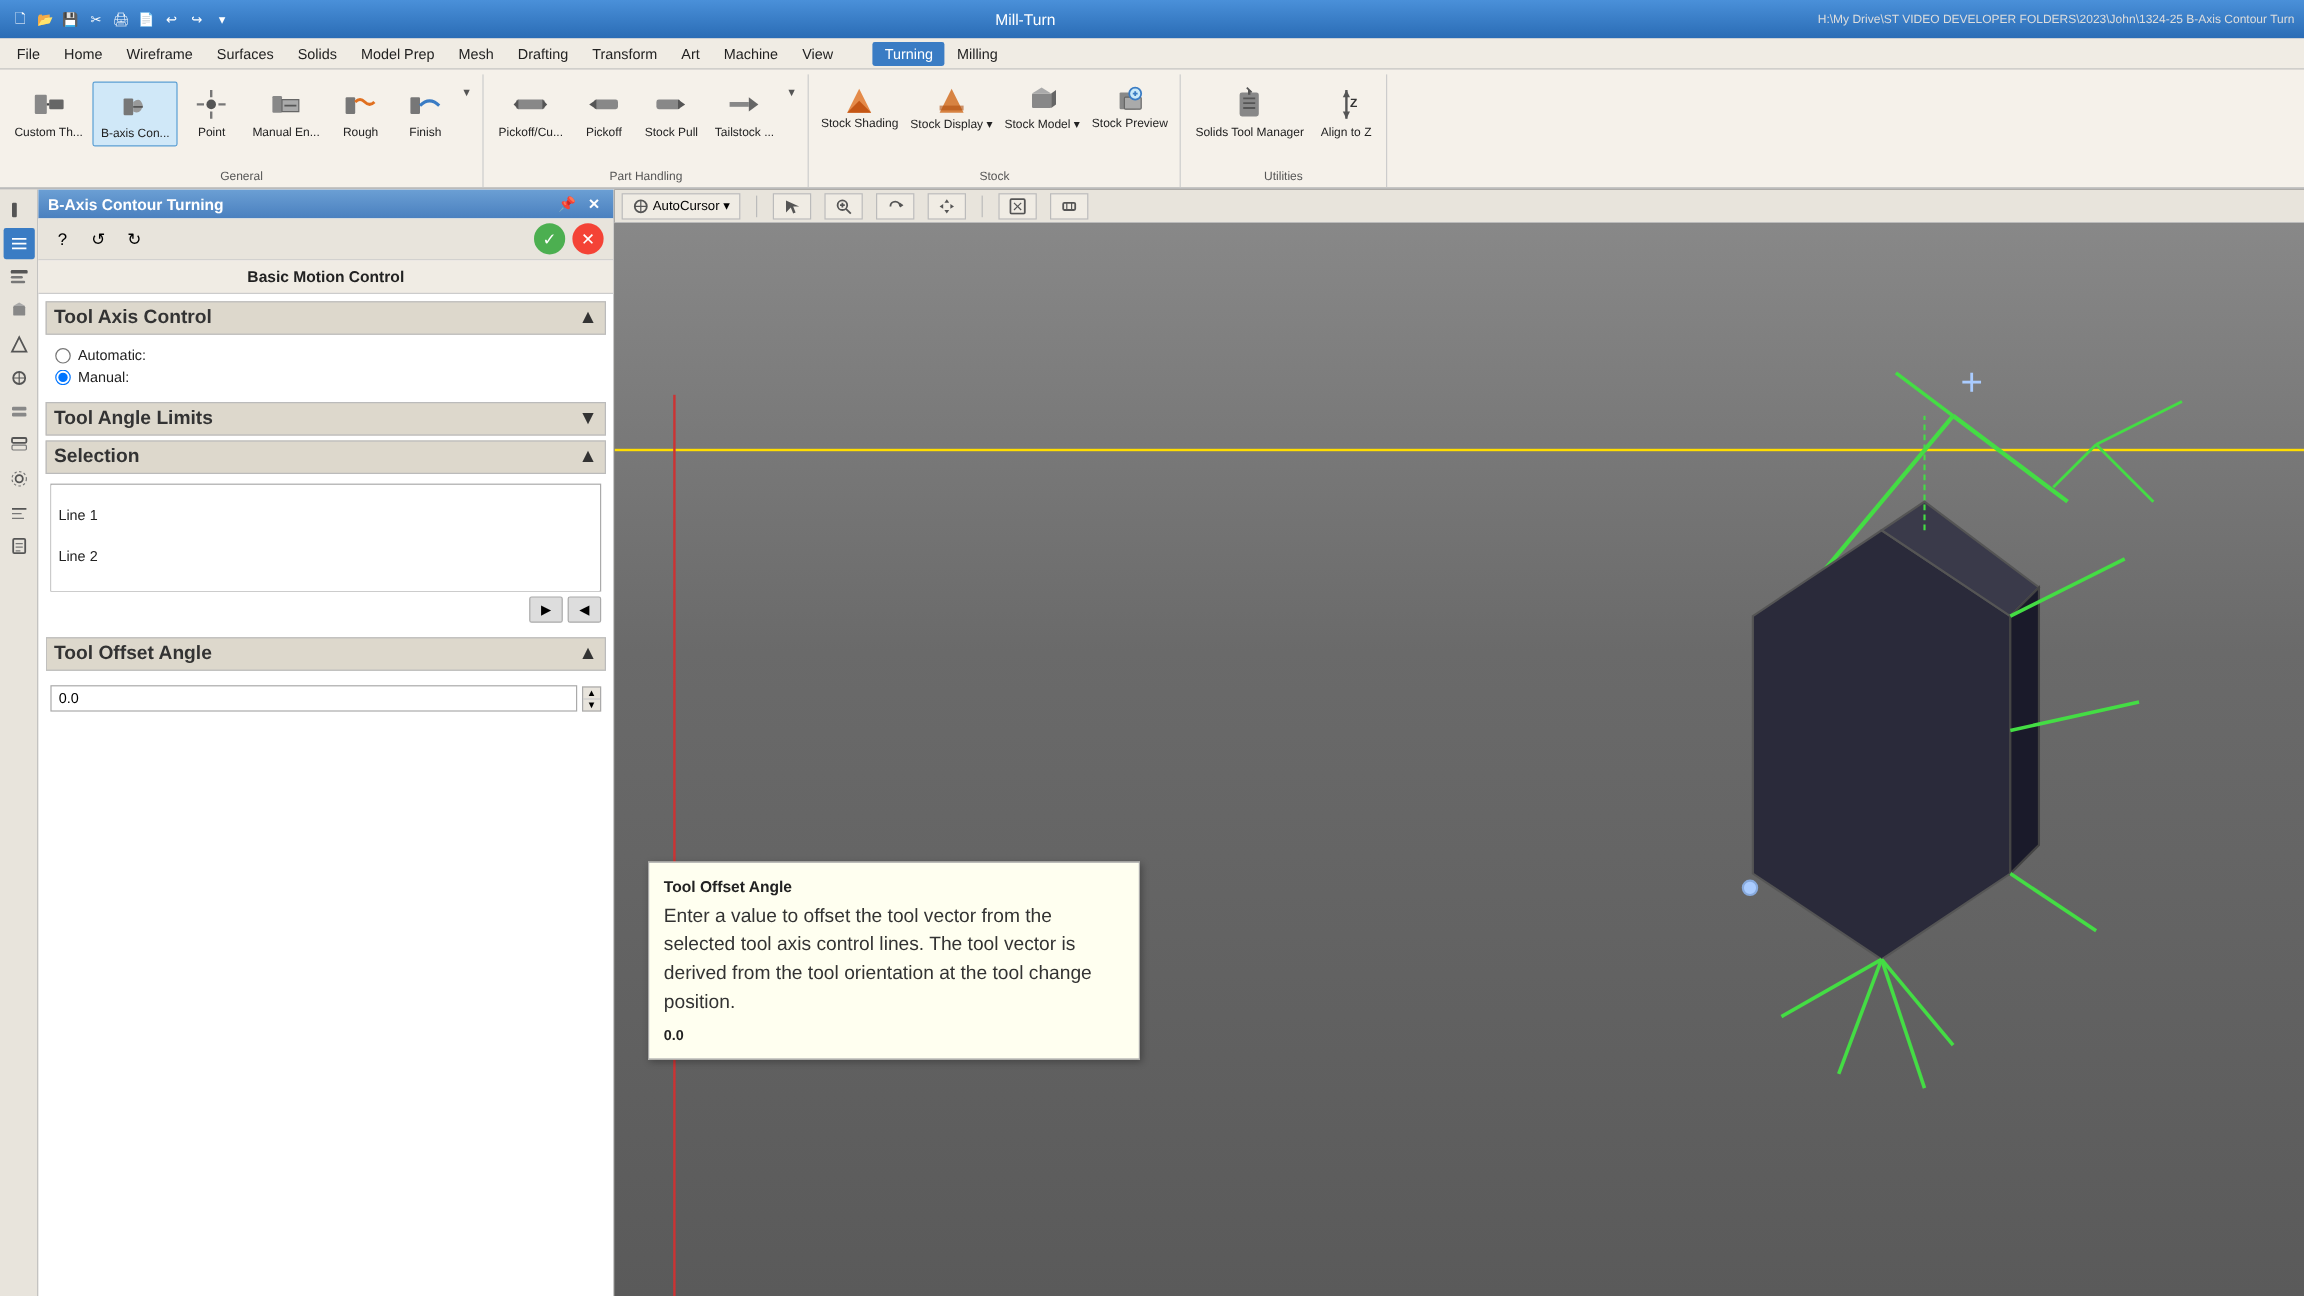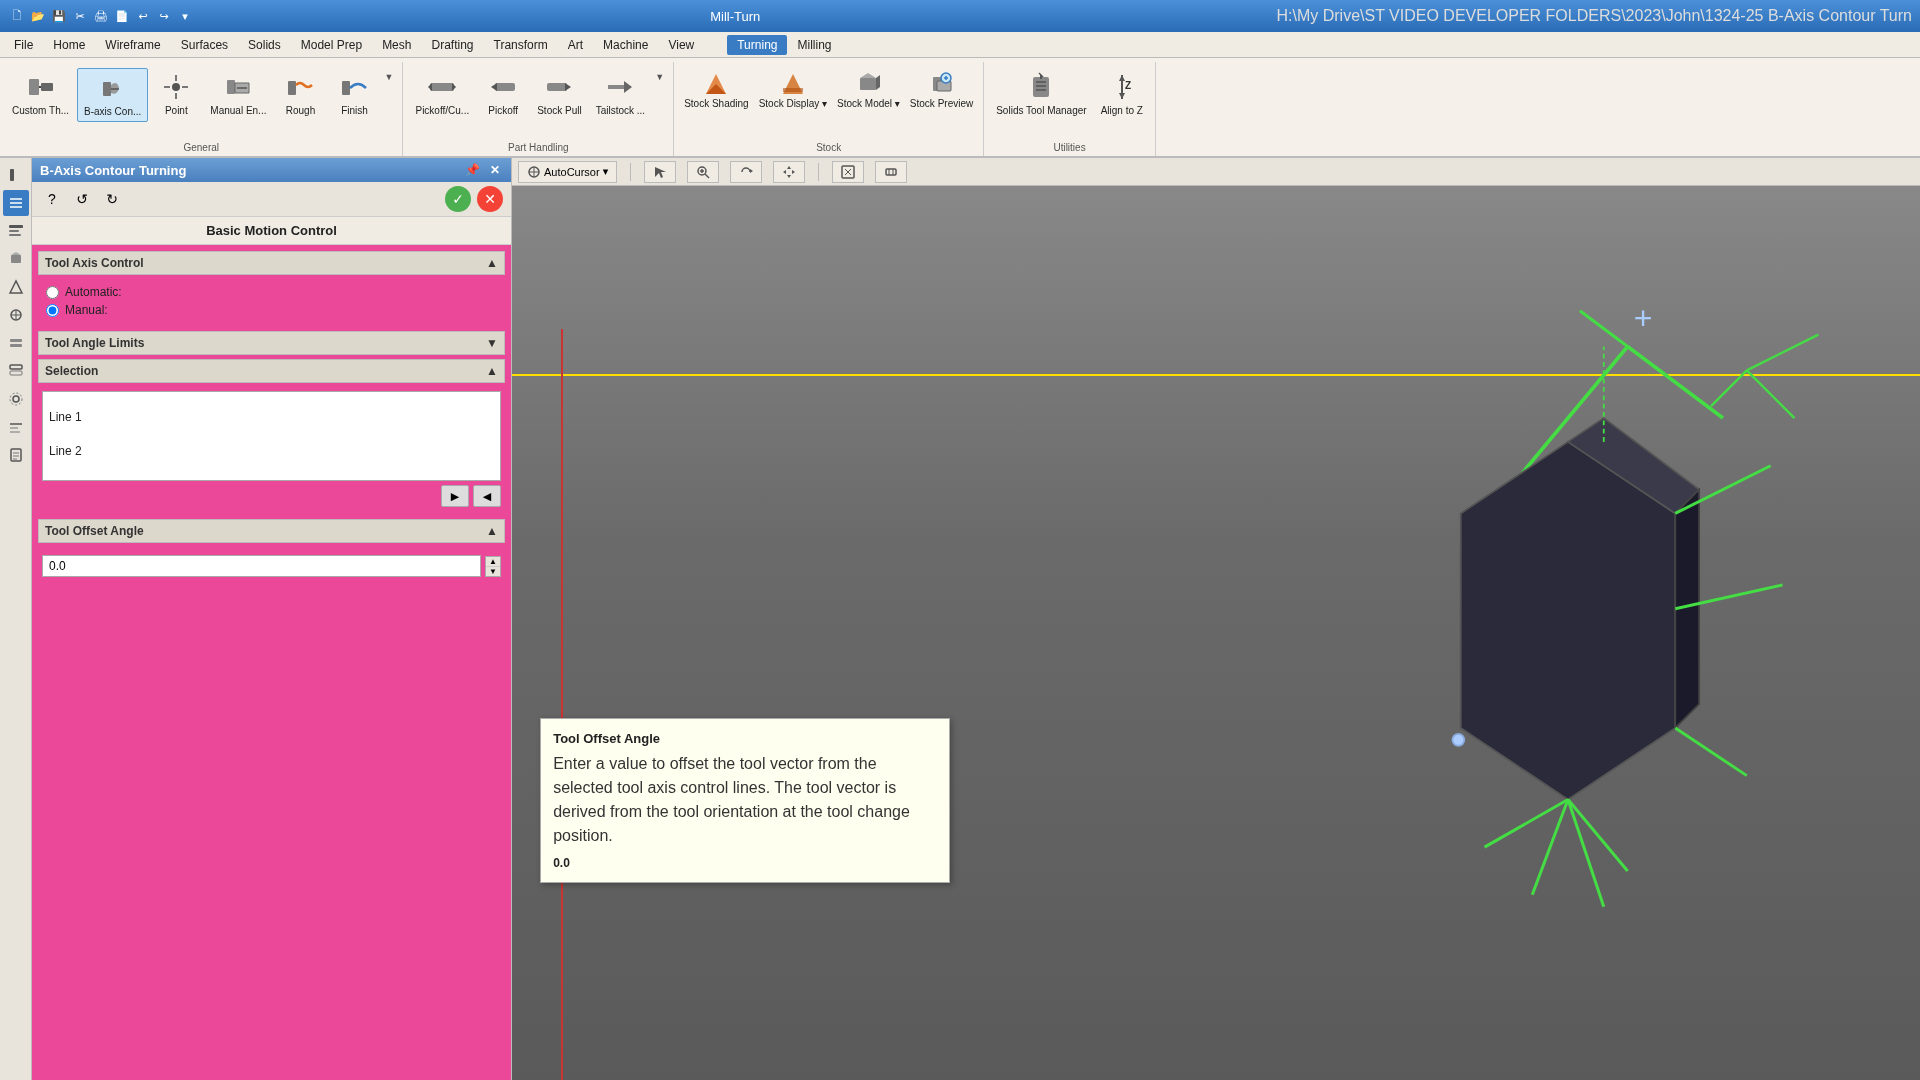--- a/index.html
+++ b/index.html
@@ -10,21 +10,21 @@
       height: 32px;
       background: linear-gradient(to bottom, #4a90d9, #2a6cb5);
       display: flex;
       align-items: center;
       justify-content: space-between;
       padding: 0 8px;
       color: white;
     }
     #title-bar .title-left { display: flex; align-items: center; gap: 4px; }
     #title-bar .title-center { font-size: 13px; font-weight: 500; }
-    #title-bar .title-right { font-size: 16px; color: #ddd; }
+    #title-bar .title-right { font-size: 10px; color: #ddd; }
 
     
     .tb-icons { display: flex; gap: 3px; align-items: center; }
     .tb-icon { width: 18px; height: 18px; display: flex; align-items: center; justify-content: center; font-size: 11px; cursor: pointer; color: white; }
 
     
     #menu-bar {
       height: 26px;
       background: #f0ece4;
       display: flex;
@@ -138,21 +138,21 @@
       font-size: 14px;
       cursor: pointer;
       border-radius: 2px;
       color: #444;
     }
     .left-icon.active { background: #3a7cc4; color: white; }
 
     
     #panel {
       width: 480px;
-      background: #ec4899;
+      background: #ffffff;
       border-right: 1px solid #bbb;
       display: flex;
       flex-direction: column;
       justify-content: center;
     }
     #panel-titlebar {
       background: linear-gradient(to bottom, #6b9fd4, #4a80bf);
       color: white;
       padding: 4px 8px;
       display: flex;
@@ -204,21 +204,21 @@
     .section-header {
       display: flex;
       align-items: center;
       justify-content: space-between;
       background: #ddd8cc;
       padding: 4px 6px;
       cursor: pointer;
       margin-bottom: 4px;
       border: 1px solid #bbb;
     }
-    .section-header span { font-size: 12px; font-weight: 600; color: #333; }
+    .section-header span { font-size: 16px; font-weight: 600; color: #333; }
     .section-chevron { font-size: 10px; color: #555; }
 
     .section-content { margin-bottom: 8px; padding: 4px; }
 
     .radio-option {
       display: flex;
       align-items: center;
       gap: 6px;
       padding: 2px 4px;
       font-size: 12px;

